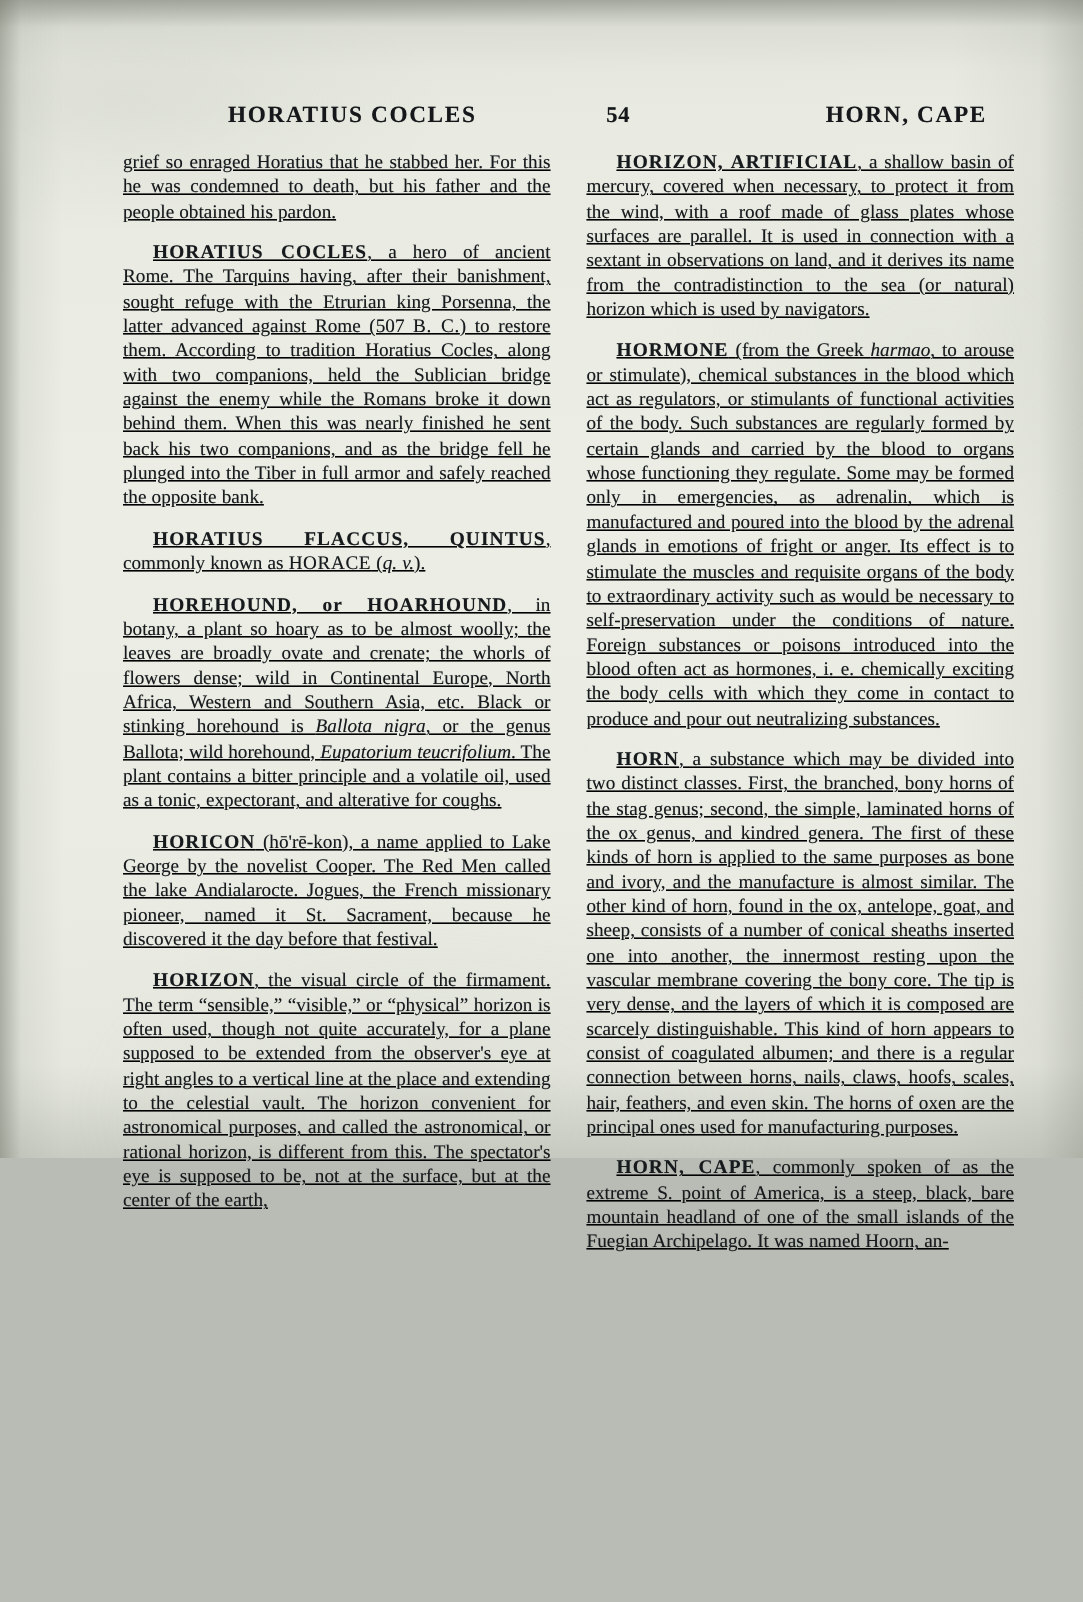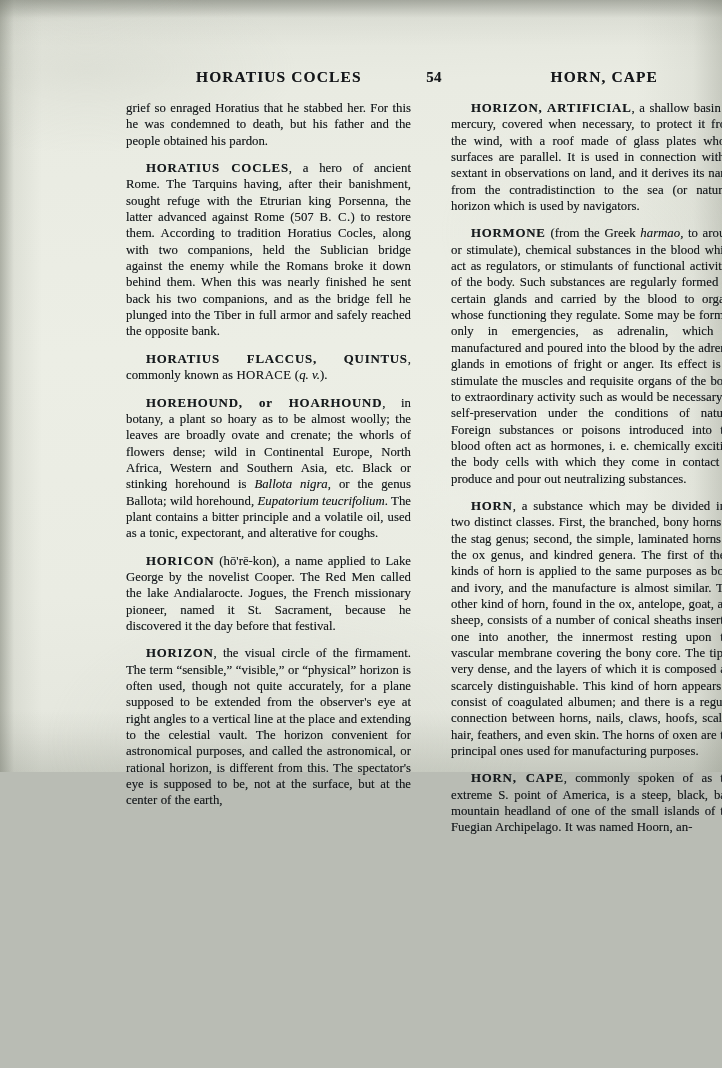--- a/index.html
+++ b/index.html
@@ -14,21 +14,20 @@
     font-family: "Liberation Serif", "DejaVu Serif", serif;
   }
 
   #page {
     position: relative;
     width: 722px;
     height: 772px;
     background:
       linear-gradient(178deg, #cfd2c8 0%, #e3e5dc 3%, #e9ebe2 12%, #eceee5 45%, #eaece3 75%, #e5e7de 92%, #d8dbd1 100%);
     box-sizing: border-box;
-    padding-left: 44px;
   }
 
   
   #page:before {
     content: "";
     position: absolute;
     inset: 0;
     pointer-events: none;
     background:
       linear-gradient(90deg, rgba(120,124,112,0.55) 0px, rgba(160,164,152,0.18) 14px, rgba(0,0,0,0) 42px,
@@ -78,22 +77,23 @@
     font-weight: bold;
     font-size: 15px;
     letter-spacing: 0.4px;
     margin-left: -44px;
     text-align: center;
   }
 
   
   .columns {
     display: flex;
-    gap: 40px;
+    gap: 24px;
     padding: 0 12px 0 48px;
+    text-decoration: underline;
   }
   .col {
     width: 285px;
     flex: 0 0 285px;
   }
 
   .entry {
     margin: 0 0 11px 0;
     text-indent: 20px;
     text-align: justify;

